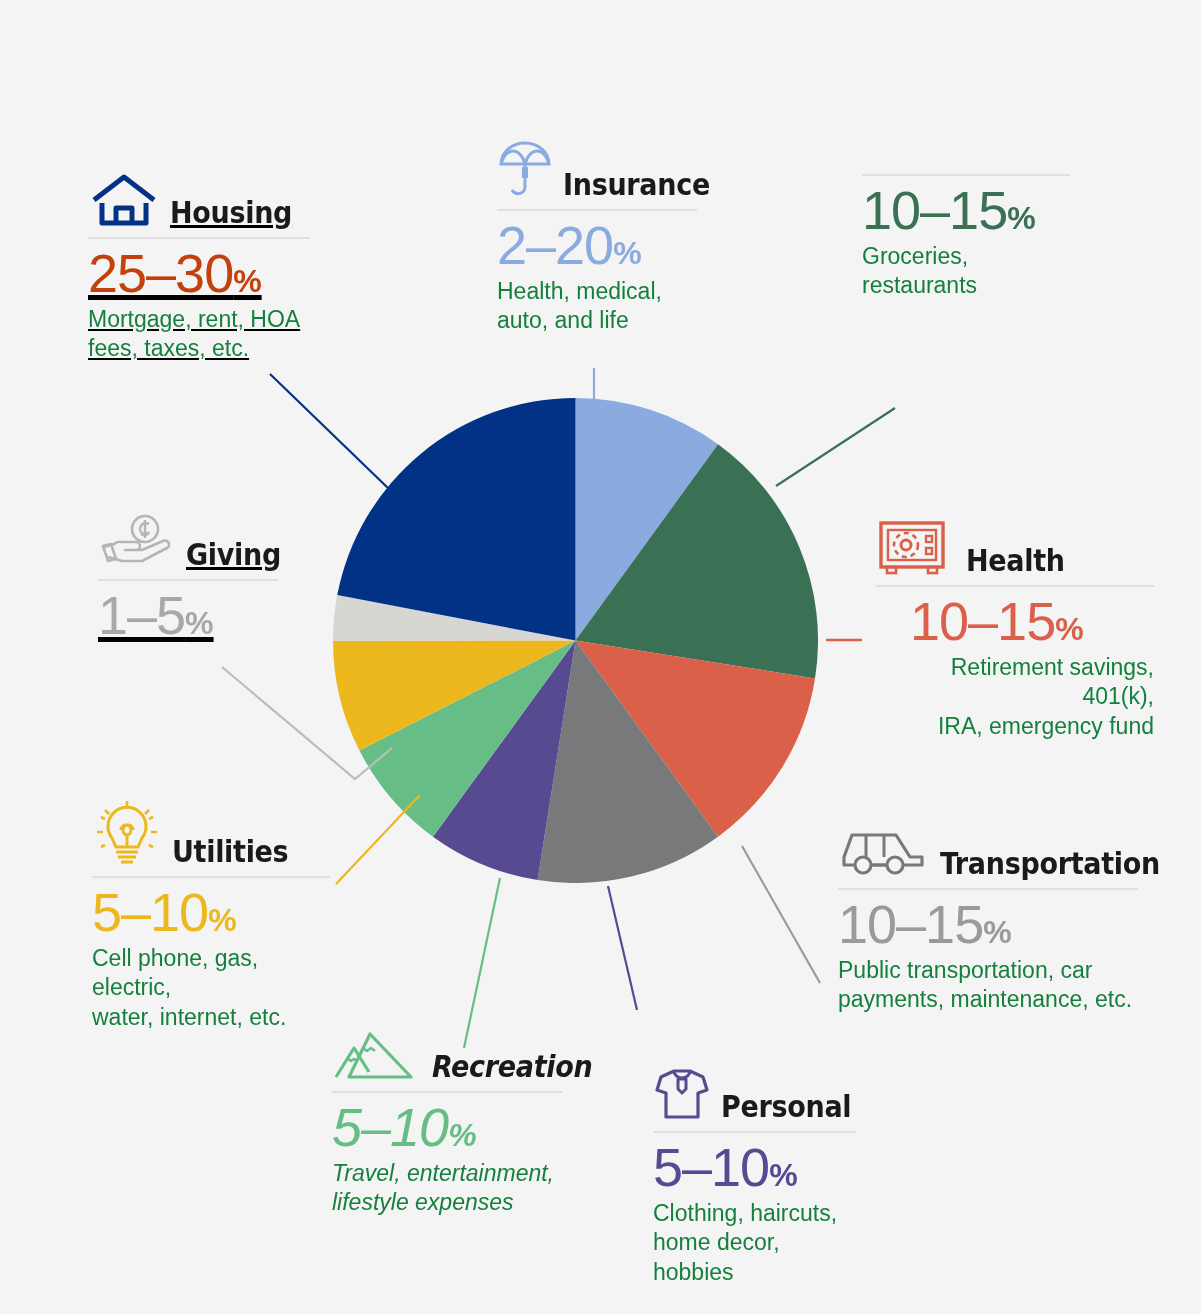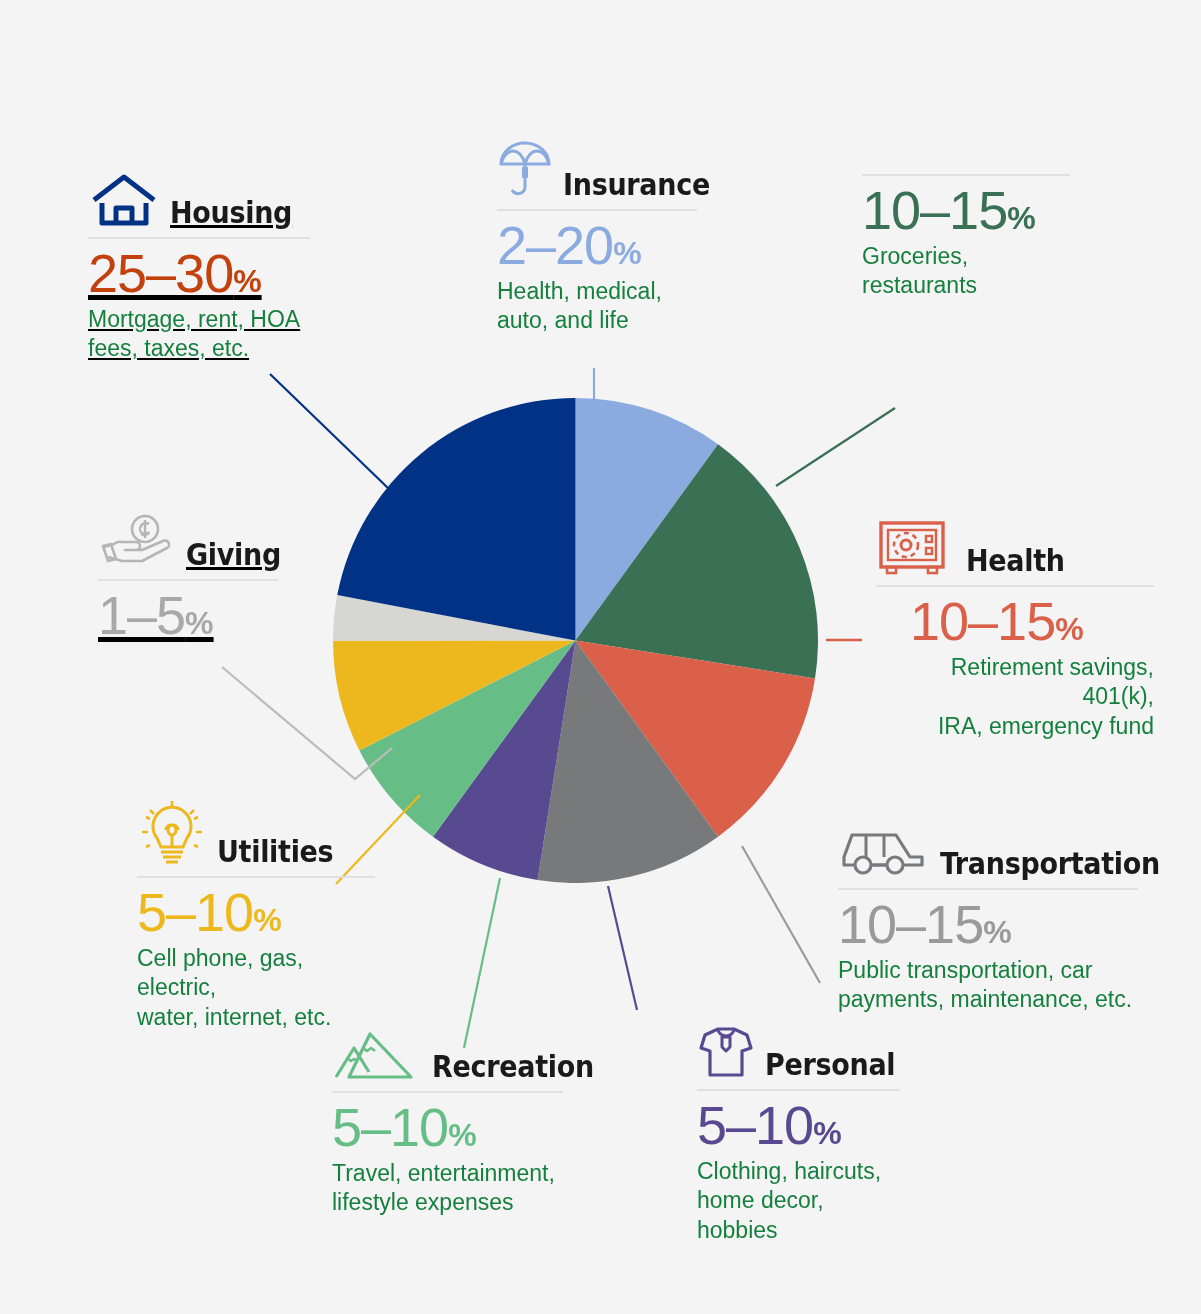--- a/index.html
+++ b/index.html
@@ -49,23 +49,23 @@
     margin-top:3px;
     white-space:pre-line;
   }
 
   
   #housing      {left:88px; top:172px; width:222px;text-decoration:underline;}
   #insurance    {left:497px; top:138px; width:200px;}
   #food         {left:862px; top:165px; width:208px;}
   #savings      {left:876px; top:518px; width:278px;}
   #transport    {left:838px; top:827px; width:300px;}
-  #personal     {left:653px; top:1024px; width:203px;margin-left:44px;}
-  #recreation   {left:332px; top:1026px; width:231px;}
-  #utilities    {left:92px; top:797px; width:238px;margin-left:45px;}
+  #personal     {left:653px; top:1066px; width:203px;}
+  #recreation   {left:332px; top:1026px; width:231px;font-style:italic;}
+  #utilities    {left:92px; top:797px; width:238px;}
   #giving       {left:98px; top:514px; width:180px;text-decoration:underline;}
 
   #housing .rule{width:222px;}
   #insurance .rule{width:200px;}
   #food .rule{width:208px;}
   #savings .rule{width:278px;}
   #transport .rule{width:300px;}
   #personal .rule{width:203px;}
   #recreation .rule{width:231px;}
   #utilities .rule{width:238px;}

